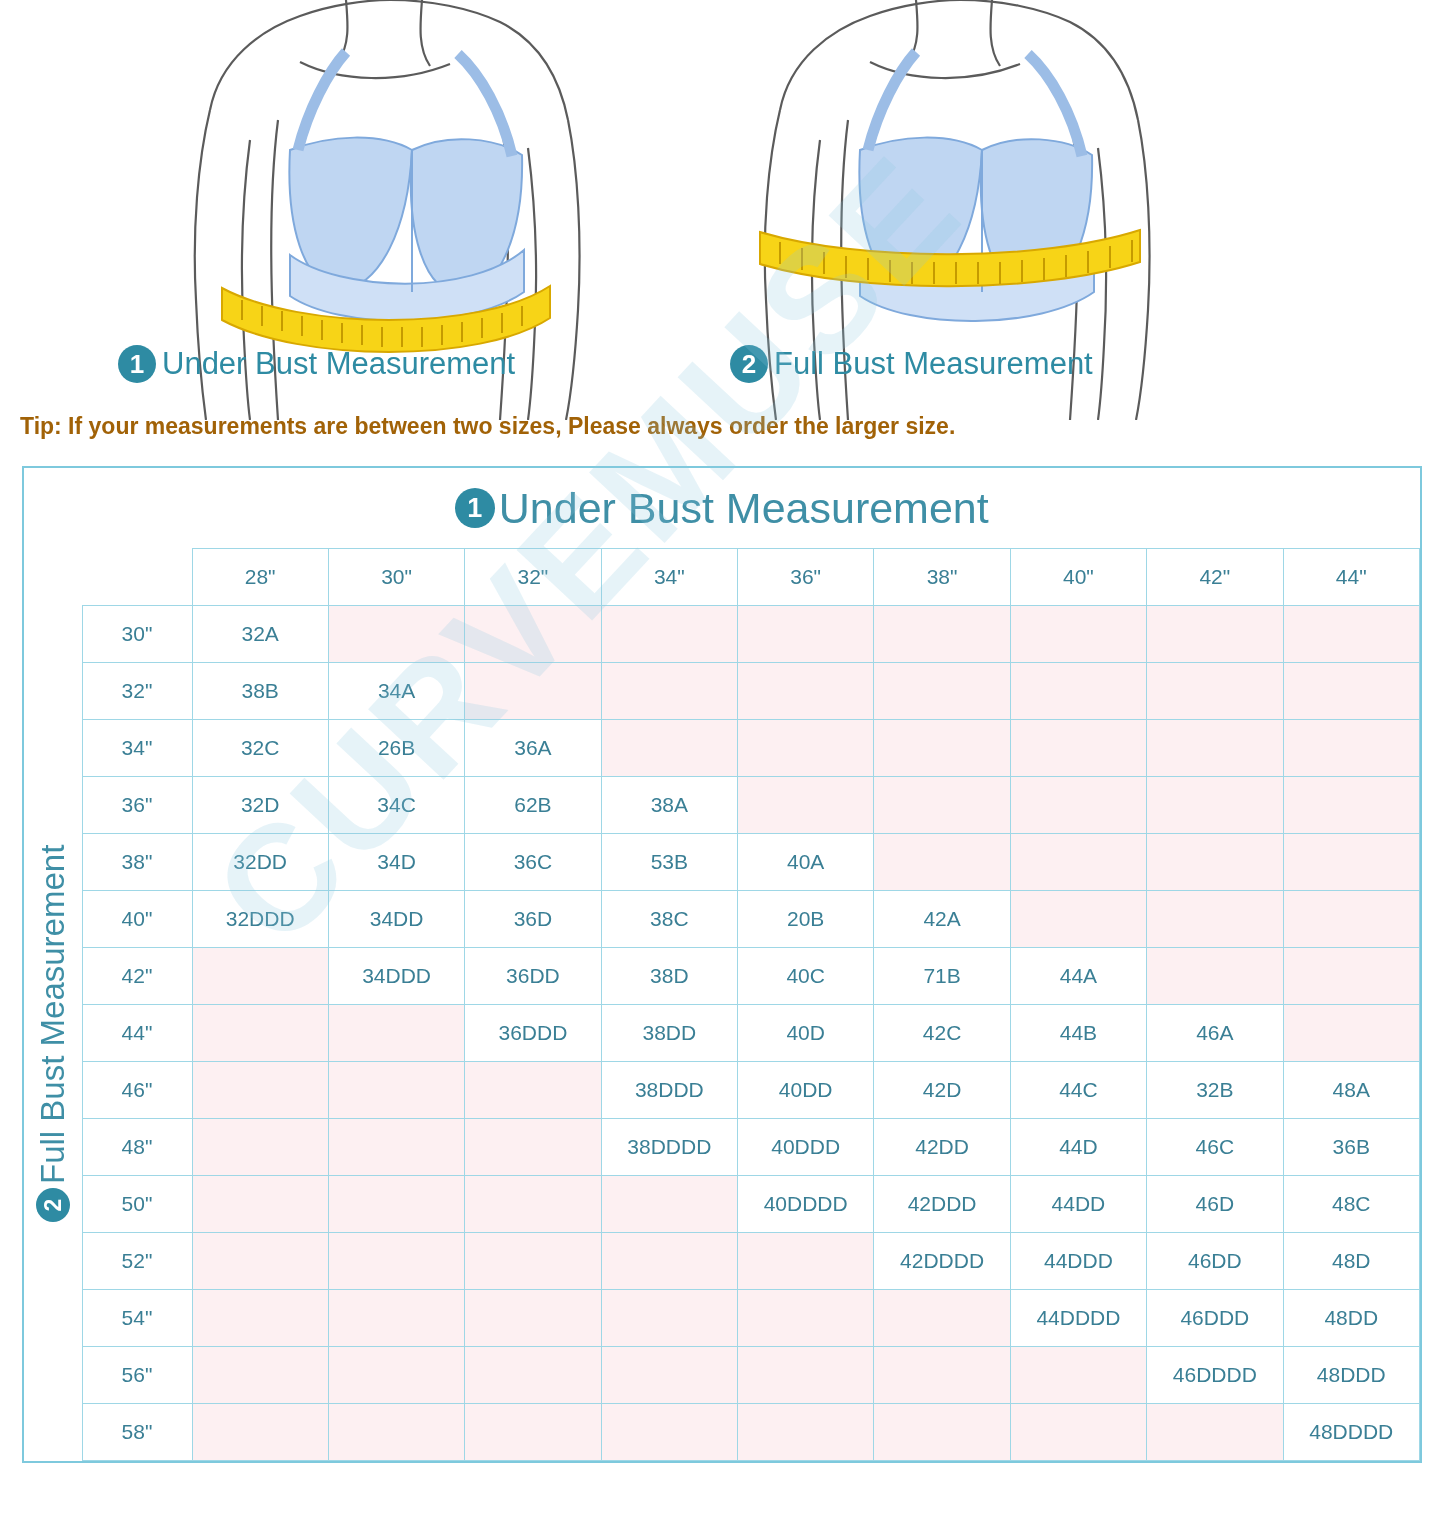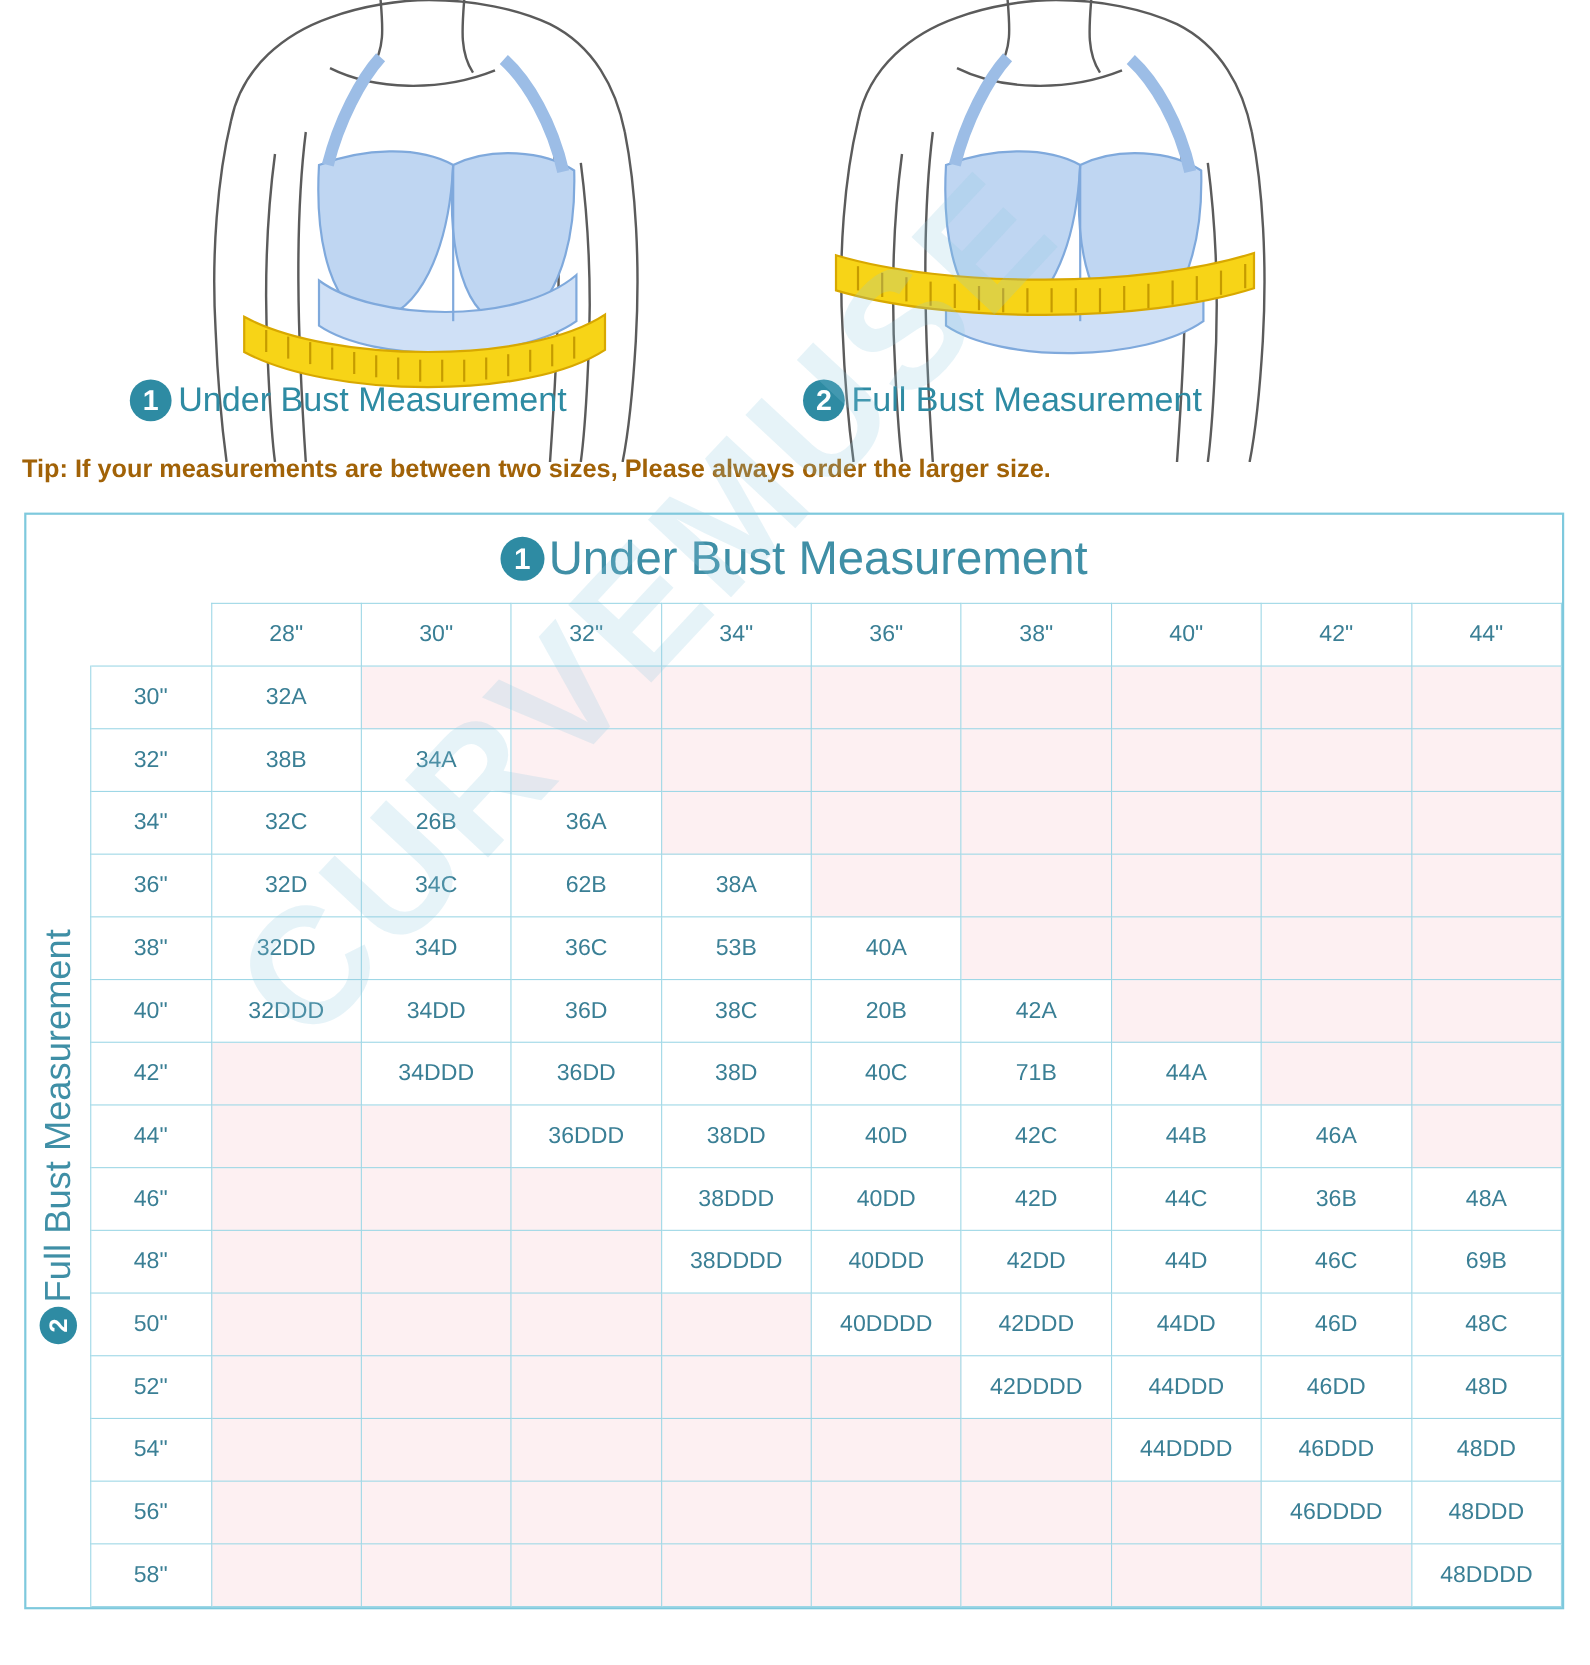--- a/index.html
+++ b/index.html
@@ -437,34 +437,34 @@
         </tr>
         <tr>
           <td class="row-head">46"</td>
           <td class="empty-cell"></td>
           <td class="empty-cell"></td>
           <td class="empty-cell"></td>
           <td>38DDD</td>
           <td>40DD</td>
           <td>42D</td>
           <td>44C</td>
-          <td>36B</td>
+          <td>32B</td>
           <td>48A</td>
         </tr>
         <tr>
           <td class="row-head">48"</td>
           <td class="empty-cell"></td>
           <td class="empty-cell"></td>
           <td class="empty-cell"></td>
           <td>38DDDD</td>
           <td>40DDD</td>
           <td>42DD</td>
           <td>44D</td>
           <td>46C</td>
-          <td>69B</td>
+          <td>36B</td>
         </tr>
         <tr>
           <td class="row-head">50"</td>
           <td class="empty-cell"></td>
           <td class="empty-cell"></td>
           <td class="empty-cell"></td>
           <td class="empty-cell"></td>
           <td>40DDDD</td>
           <td>42DDD</td>
           <td>44DD</td>

